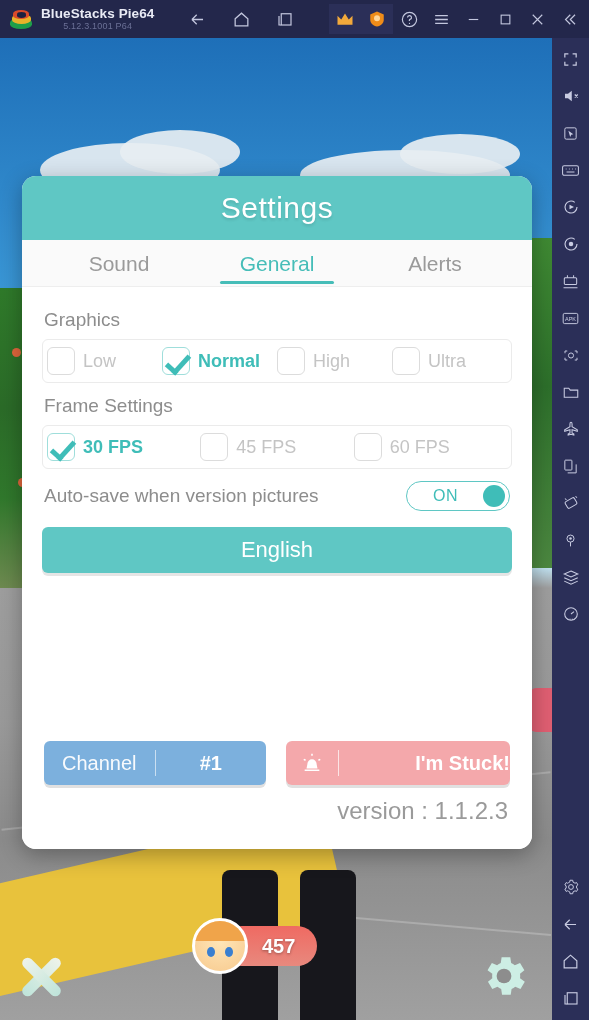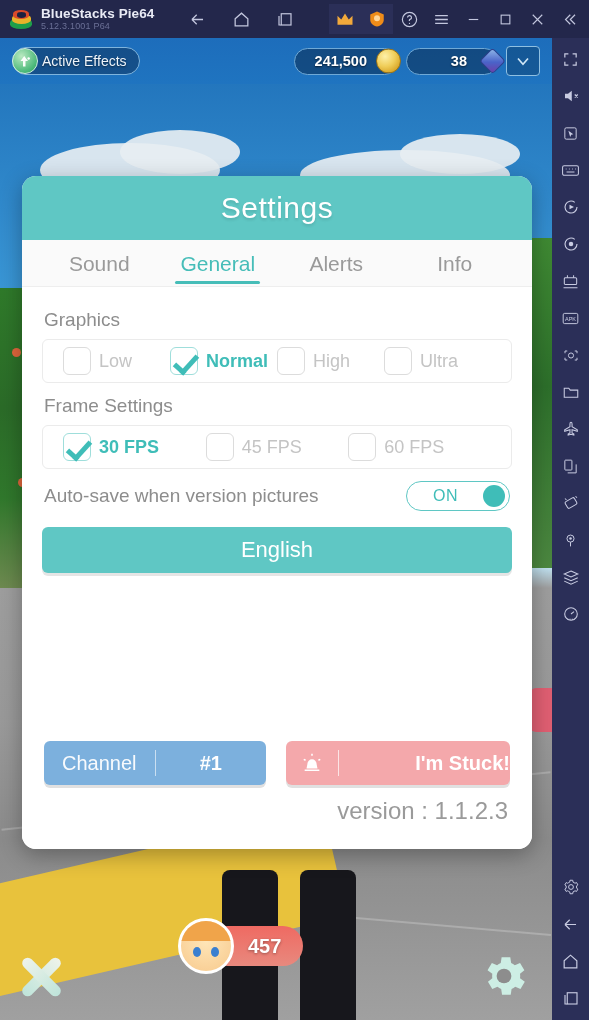--- a/index.html
+++ b/index.html
@@ -24,21 +24,21 @@
     position: relative; z-index: 40;
   }
   .bs-logo { width: 22px; height: 20px; position: relative; margin-right: 9px; }
   .bs-logo i { position: absolute; left: 0; border-radius: 50%/40%; display:block; }
   .bs-l1 { width: 22px; height: 11px; background: #1e9e4a; top: 9px; }
   .bs-l2 { width: 19px; height: 10px; background: #e8b32a; top: 5px; left: 1.5px !important; }
   .bs-l3 { width: 16px; height: 9px; background: #d94a2a; top: 1px; left: 3px !important; }
   .bs-l4 { width: 9px; height: 6px; background: #1b2040; top: 3px; left: 6.5px !important; }
   .bs-titles { display: flex; flex-direction: column; justify-content: center; line-height: 1; }
   .bs-name { color: #e9ebf5; font-size: 13.5px; font-weight: bold; letter-spacing: .1px; }
-  .bs-ver { color: #6b7096; font-size: 9px; margin-top: 2px; letter-spacing: .2px; }
+  .bs-ver { color: #6b7096; font-size: 9px; margin-top: 2px; letter-spacing: .2px; text-align: center; }
   .tb-nav { display: flex; align-items: center; margin-left: 30px; gap: 18px; }
   .tb-btn {
     width: 26px; height: 26px; display: flex; align-items: center; justify-content: center;
     color: #c3c7de;
   }
   .tb-right { margin-left: auto; display: flex; align-items: center; }
   .tb-right .tb-btn { width: 32px; height: 30px; }
   .badge-crown { background: #2b2f58; width: 32px; height: 30px; display:flex; align-items:center; justify-content:center; }
   .badge-shield { background: #2b2f58; width: 32px; height: 30px; display:flex; align-items:center; justify-content:center; }
 
@@ -157,21 +157,21 @@
   }
   .hud-drop {
     width: 34px; height: 30px; border: 1px solid #8fc0e2; border-radius: 4px;
     background: rgba(12,60,105,.45);
     display: flex; align-items: center; justify-content: center;
     color: #cfe6f6;
   }
 
   
   .avatar-wrap {
-    position: absolute; bottom: 46px; left: 178px; display: flex; align-items: center; z-index: 6;
+    position: absolute; bottom: 46px; left: 192px; display: flex; align-items: center; z-index: 6;
   }
   .hp-bar {
     height: 40px; padding: 0 22px 0 40px; margin-left: -26px;
     background: linear-gradient(#ef6a62, #e8897e);
     border-radius: 20px; display: flex; align-items: center;
     color: #fff; font-size: 20px; font-weight: bold;
     text-shadow: 0 1px 3px rgba(0,0,0,.35);
   }
   .avatar {
     width: 56px; height: 56px; border-radius: 50%;
@@ -227,21 +227,21 @@
     content: ""; position: absolute; left: 14%; right: 14%; bottom: 2px;
     height: 3px; background: #46bdb8; border-radius: 2px;
   }
   .modal-body { padding: 16px 20px 8px; background: #fff; }
   .section-label {
     font-size: 19px; color: #8d8d8d; margin: 6px 0 8px 2px;
   }
   .opt-row {
     display: flex; 
     border: 1px solid #ebebeb; border-radius: 6px;
-    height: 44px; padding: 0 20px; margin-bottom: 12px;
+    height: 44px; padding: 0 4px; margin-bottom: 12px;
   }
   .opt {
     display: flex; align-items: center; flex: 1; gap: 8px;
   }
   .cbox {
     width: 28px; height: 28px; border: 1.5px solid #dcdcdc; border-radius: 6px;
     background: #fff; position: relative; flex: none;
   }
   .cbox.checked { border-color: #9fdedb; }
   .cbox.checked::after {
@@ -410,47 +410,20 @@
         <div class="flower" style="left:40px;top:120px"></div>
         <div class="flower" style="left:18px;top:190px"></div>
       </div>
       <div class="greenery2"></div>
       <div class="ground"></div>
       <div class="road-yellow"></div>
       <div class="leg leg-l"></div>
       <div class="leg leg-r"></div>
       <div class="pink-tab"></div>
 
-      <div class="hud">
-        <div class="effects-pill">
-          <div class="effects-icon">
-            <svg width="15" height="15" viewBox="0 0 24 24" fill="#ffffff">
-                <path d="M8 20V11H4l6-8 6 8h-4v9z" opacity=".95"></path>
-                <circle cx="17" cy="7" r="2"></circle>
-              </svg>
-          </div>
-          <span class="effects-label">Active Effects</span>
-        </div>
-
-        <div class="hud-right">
-          <div class="cur-pill">
-            <span class="cur-val">241,500</span>
-            <span class="coin"></span>
-          </div>
-          <div class="cur-pill" style="min-width:92px">
-            <span class="cur-val">38</span>
-            <span class="gem"></span>
-          </div>
-          <div class="hud-drop">
-            <svg width="20" height="20" viewBox="0 0 24 24" fill="none" stroke="currentColor" stroke-width="2">
-                <path d="M6 9l6 7 6-7"></path>
-              </svg>
-          </div>
-        </div>
-      </div>
 
       <div class="avatar-wrap">
         <div class="avatar">
           <div class="hair"></div>
             <div class="eye l"></div>
             <div class="eye r"></div>
         </div>
         <div class="hp-bar">
           <span>457</span>
         </div>
@@ -469,21 +442,20 @@
 
       <div class="modal">
         <div class="modal-head">
           <span class="modal-title">Settings</span>
         </div>
 
         <div class="tabs">
           <div class="tab"><span>Sound</span></div>
           <div class="tab active"><span>General</span></div>
           <div class="tab"><span>Alerts</span></div>
-          <div class="tab"><span>Info</span></div>
         </div>
 
         <div class="modal-body">
 
           <div class="section-label">Graphics</div>
           <div class="opt-row">
             <div class="opt">
               <div class="cbox"></div>
               <span class="opt-label">Low</span>
             </div>

